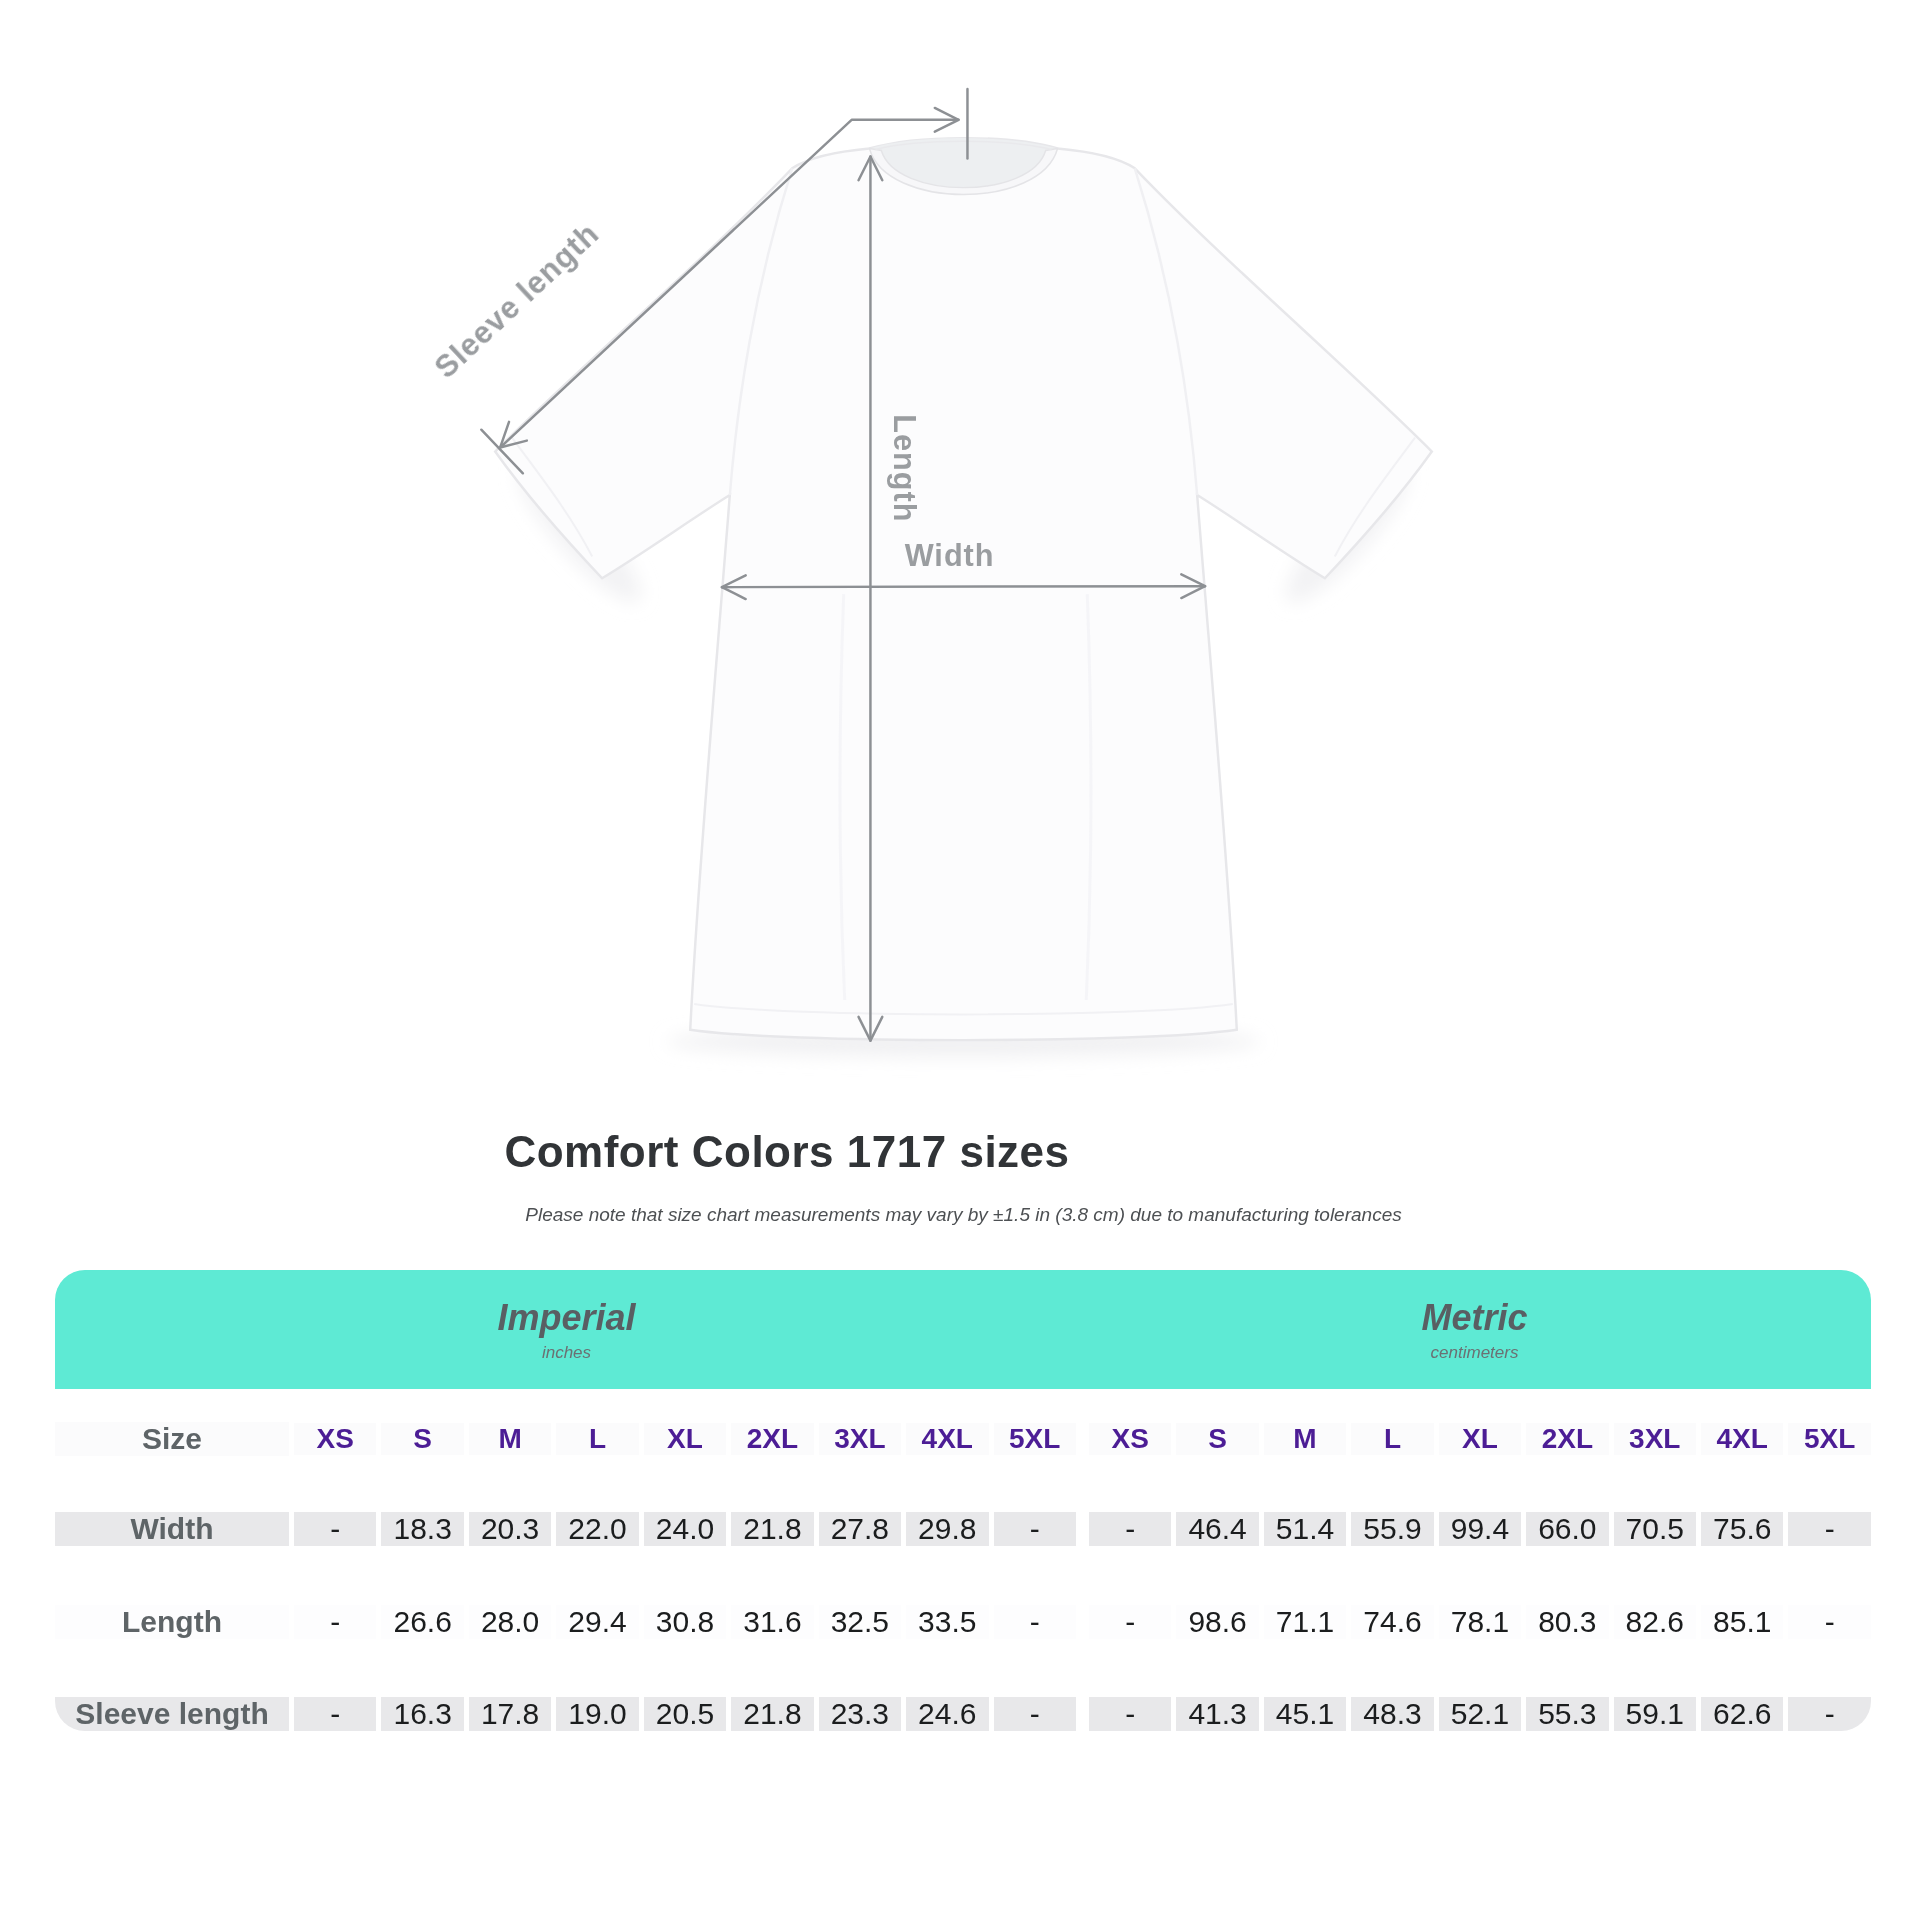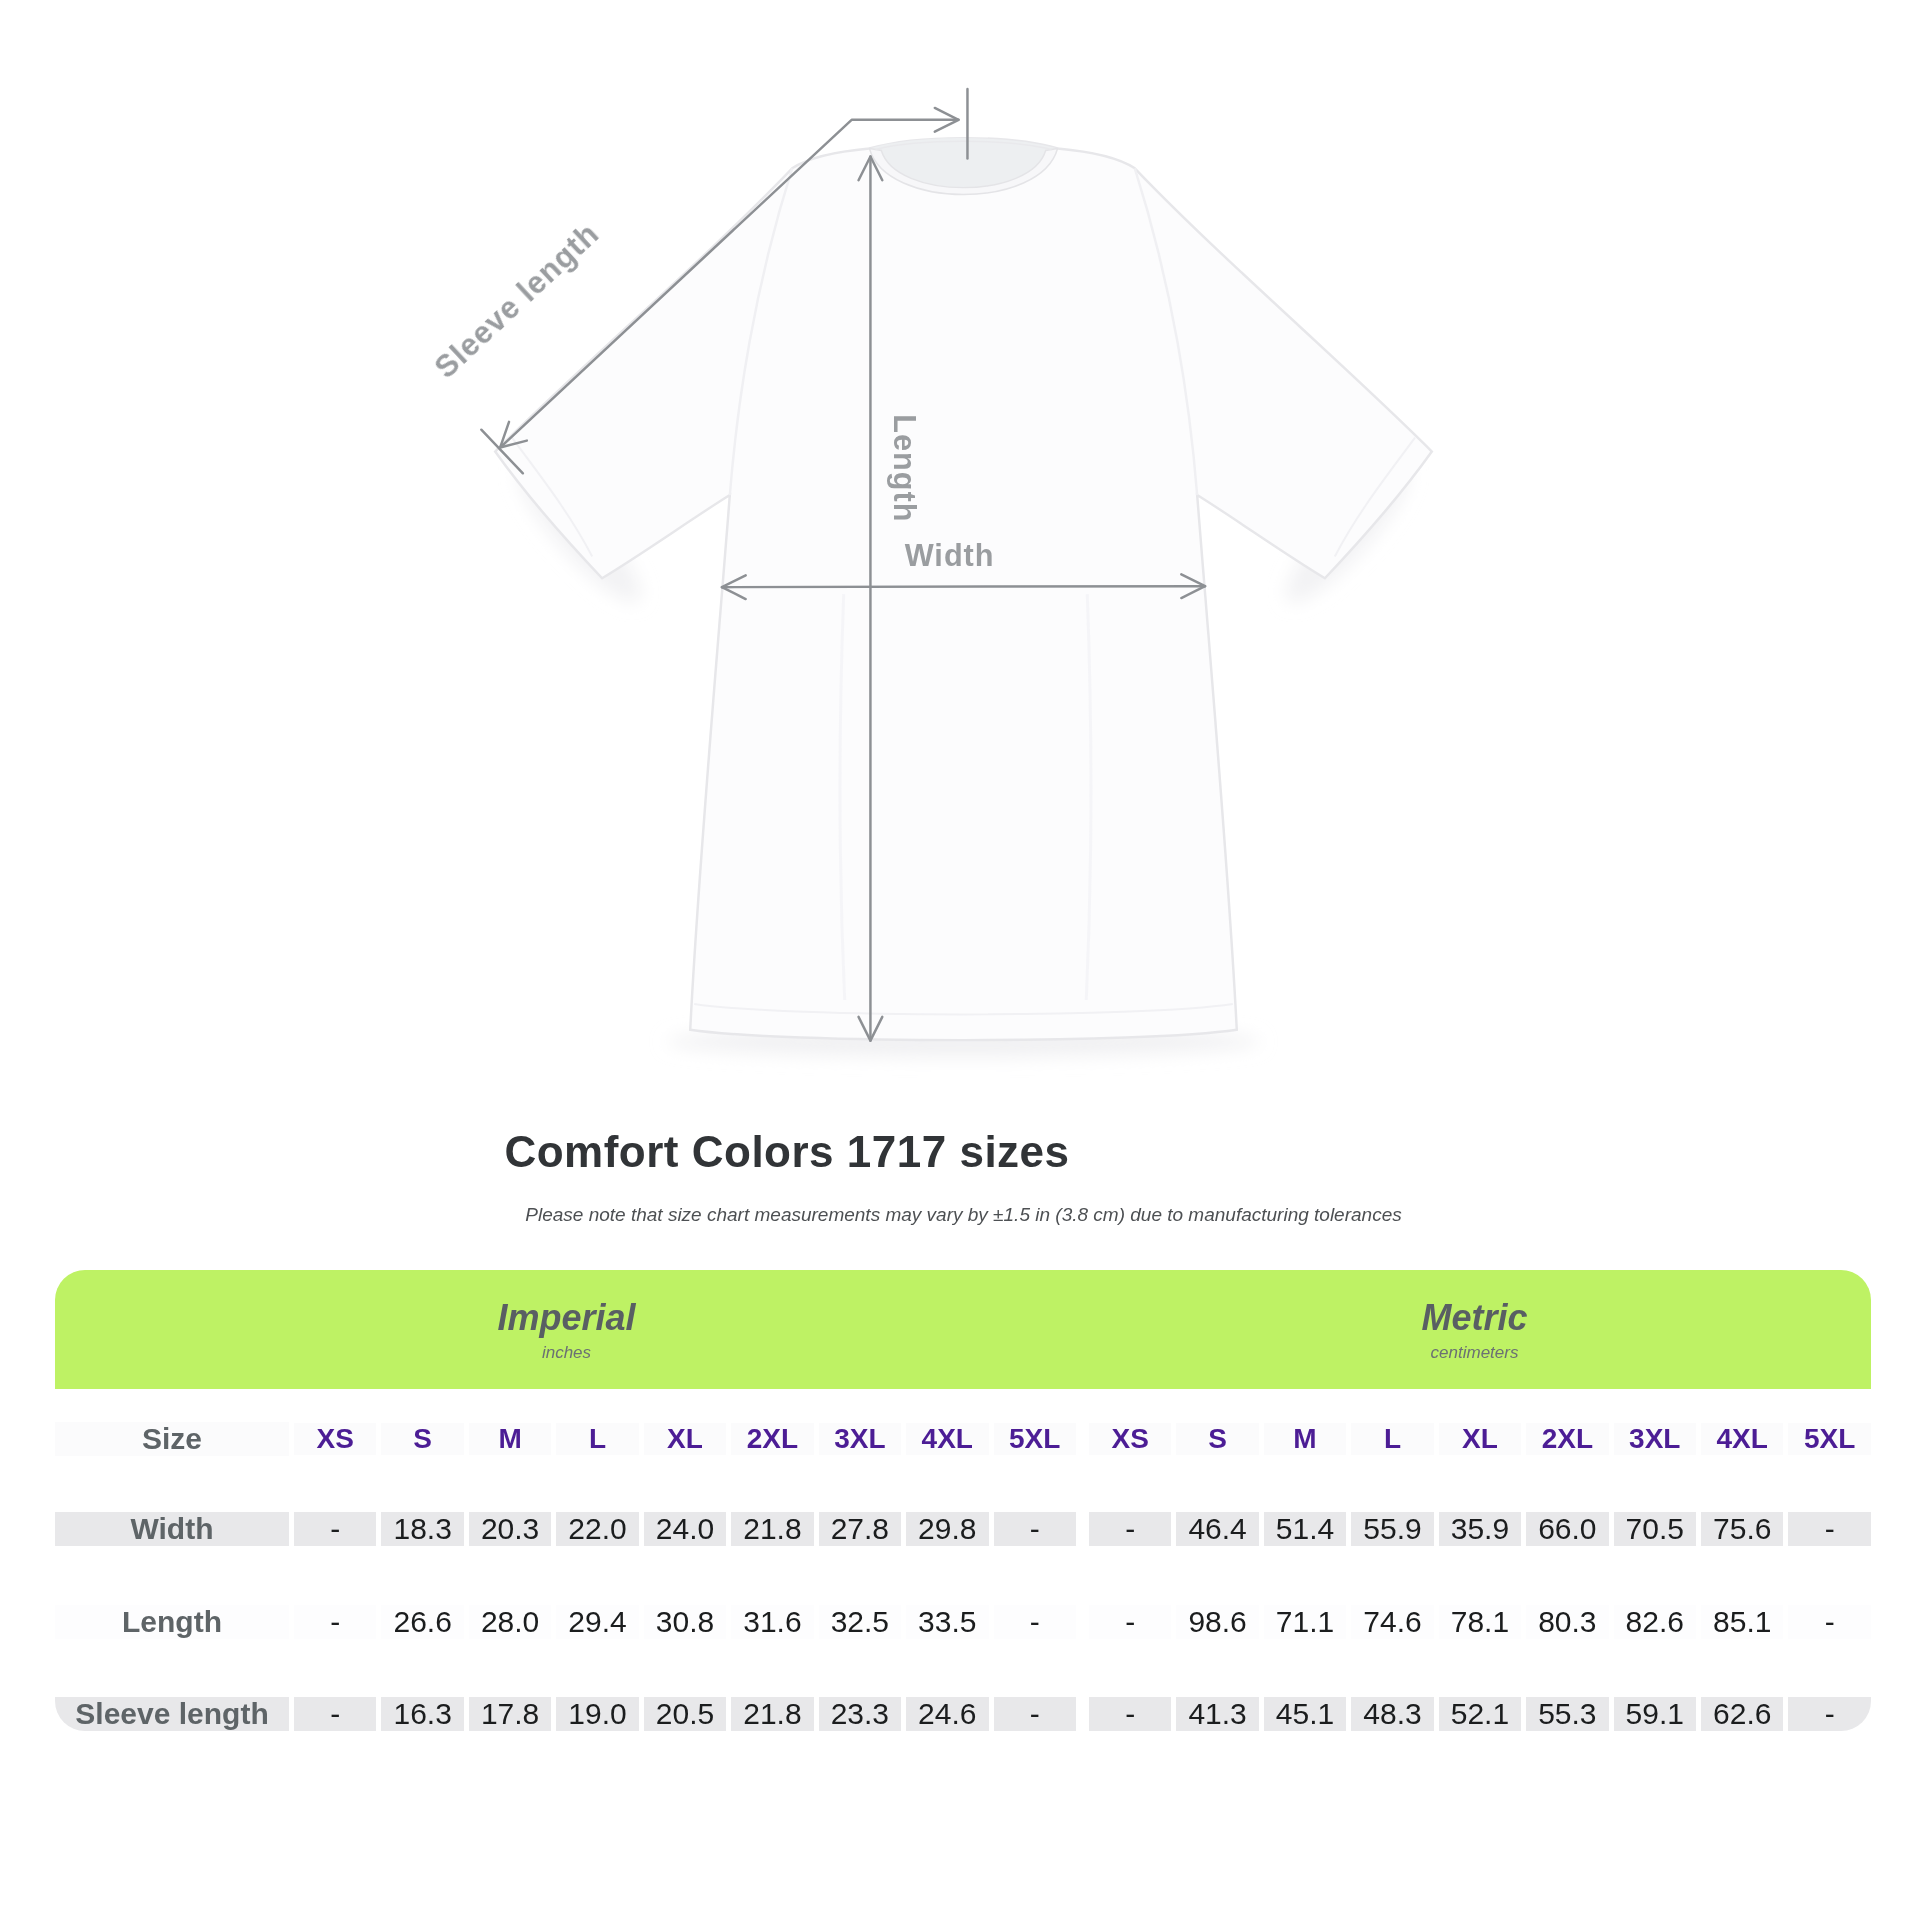--- a/index.html
+++ b/index.html
@@ -17,21 +17,21 @@
     position:absolute;left:0;top:1127px;width:1574px;text-align:center;
     font-size:44px;font-weight:bold;color:#313437;letter-spacing:0.5px;margin:0;
   }
   .page-subtitle{
     position:absolute;left:0;top:1204px;width:1927px;text-align:center;
     font-size:19px;font-style:italic;color:#4d5053;margin:0;
   }
   
   .size-table{position:absolute;left:55px;top:1270px;width:1816px;}
   .unit-band{
-    height:119px;background:#bef264;border-radius:30px 30px 0 0;
+    height:119px;background:#5eead4;border-radius:30px 30px 0 0;
     display:flex;margin-bottom:7px;
   }
   .band-half{display:flex;flex-direction:column;justify-content:center;align-items:center;gap:4px;}
   .band-half.imperial{flex:0 0 1023px;}
   .band-half.metric{flex:1 1 auto;}
   .band-label{font-size:36px;font-weight:bold;font-style:italic;color:#595f63;}
   .band-sublabel{font-size:17px;font-style:italic;color:#6b7073;}
   .trow{display:flex;gap:5px;align-items:center;}
   .cell{display:flex;align-items:center;justify-content:center;white-space:nowrap;}
   .cell.rowlabel{flex:0 0 234px;font-weight:bold;font-size:30px;color:#5e6467;}
@@ -173,21 +173,21 @@
         <div class="cell data">24.0</div>
         <div class="cell data">21.8</div>
         <div class="cell data">27.8</div>
         <div class="cell data">29.8</div>
         <div class="cell data">-</div>
         <div class="midgap"></div>
         <div class="cell data">-</div>
         <div class="cell data">46.4</div>
         <div class="cell data">51.4</div>
         <div class="cell data">55.9</div>
-        <div class="cell data">35.9</div>
+        <div class="cell data">99.4</div>
         <div class="cell data">66.0</div>
         <div class="cell data">70.5</div>
         <div class="cell data">75.6</div>
         <div class="cell data">-</div>
       </div>
       <div class="trow r1 white">
         <div class="cell rowlabel">Length</div>
         <div class="cell data">-</div>
         <div class="cell data">26.6</div>
         <div class="cell data">28.0</div>

